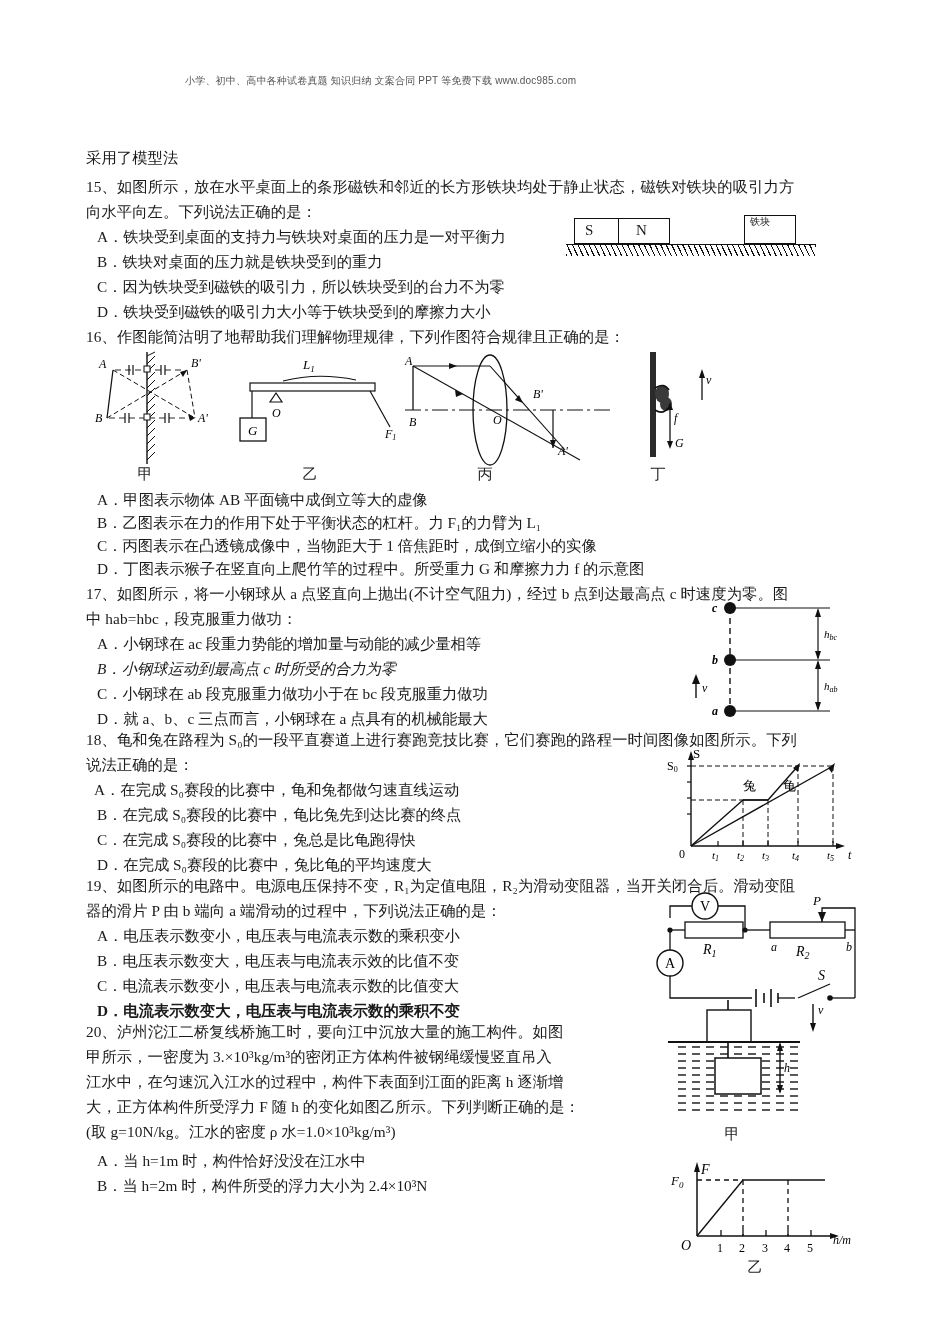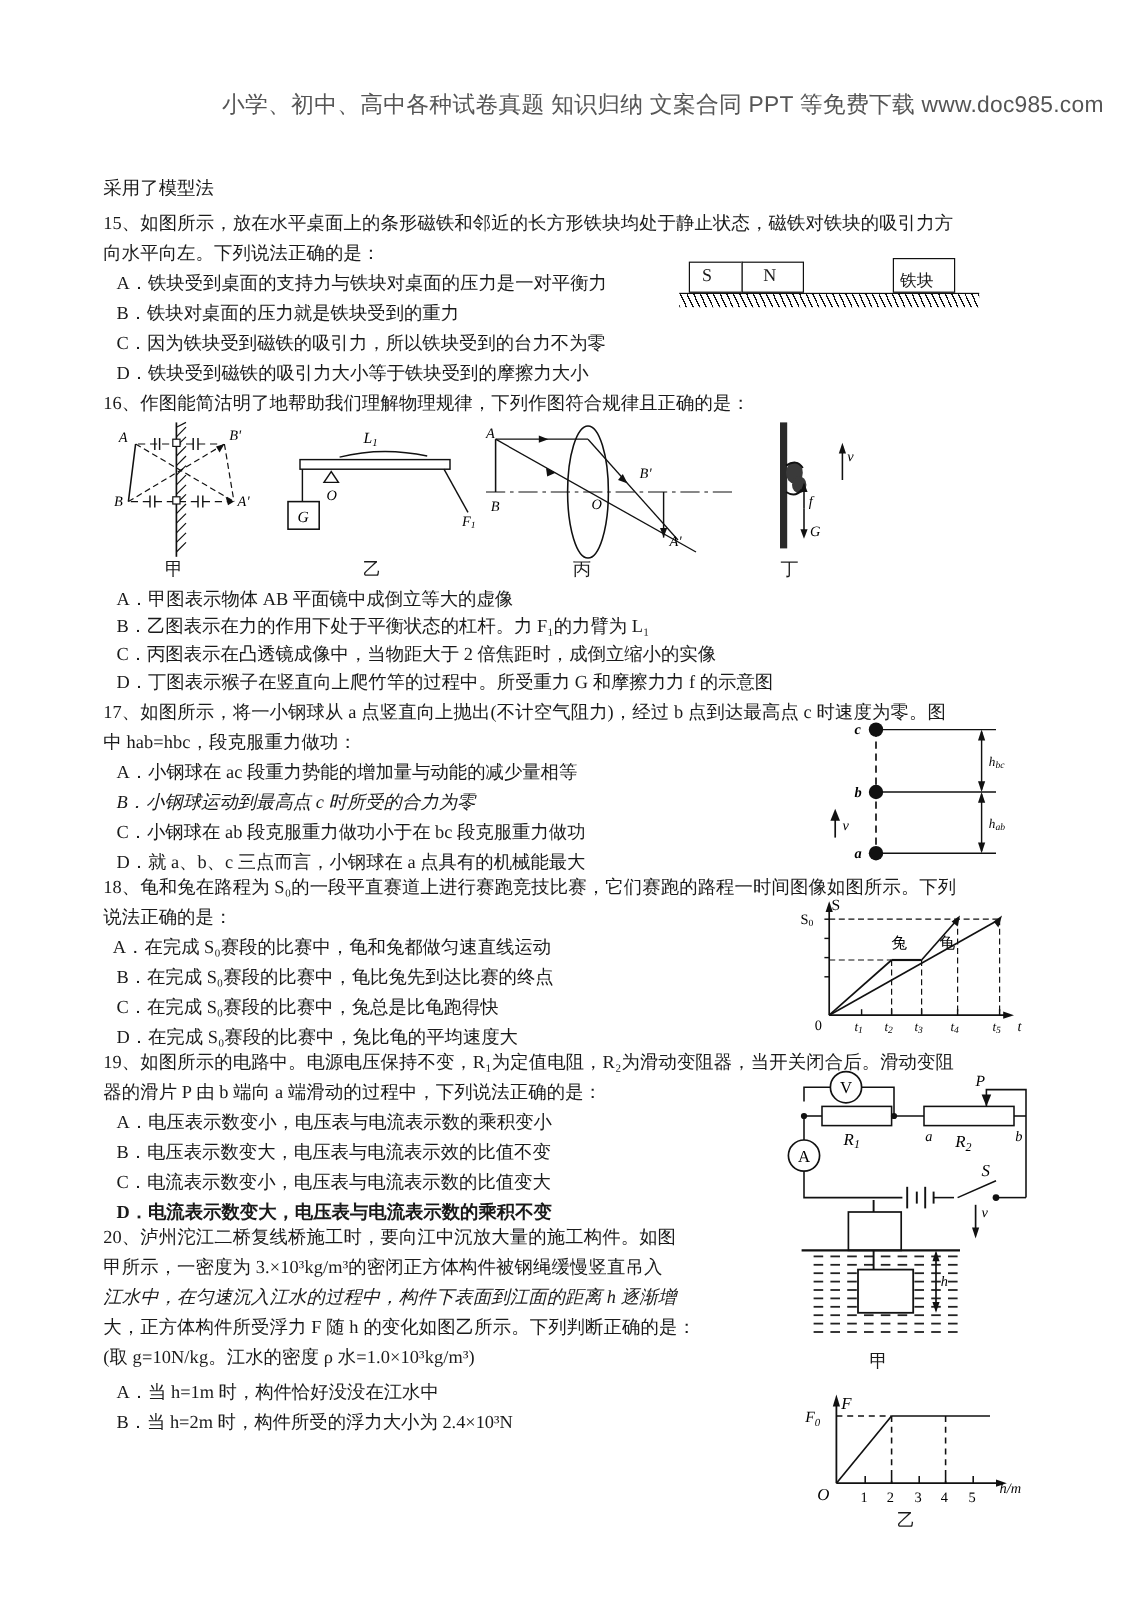--- a/index.html
+++ b/index.html
@@ -16,21 +16,21 @@
     width: 950px;
     height: 1344px;
     background: #ffffff;
     overflow: hidden;
   }
 
   
   .watermark {
     position: absolute;
     font-family: "Liberation Sans", "DejaVu Sans", sans-serif;
-    font-size: 19px;
+    font-size: 10px;
     color: #555;
     letter-spacing: 0.2px;
     white-space: nowrap;
   }
   .qline {
     font-size: 15.3px;
     line-height: 25.5px;
     white-space: nowrap;
     letter-spacing: 0.1px;
   }
@@ -92,21 +92,21 @@
 
     <div class="figbox" style="left:566px; top:210px; width:290px; height:55px;">
 
       <div class="blk" style="left:8px; top:8px; width:45px; height:26px;"></div>
 
       <div class="blk" style="left:52px; top:8px; width:52px; height:26px;"></div>
 
       <div class="blk" style="left:178px; top:5px; width:52px; height:29px;"></div>
       <div class="lbl-up" style="left:19px; top:12px; font-size:15px;">S</div>
       <div class="lbl-up" style="left:70px; top:12px; font-size:15px;">N</div>
-      <div class="lbl-up" style="left:184px; top:15px; font-size:14px; font-family:'Liberation Serif',serif;">铁块</div>
+      <div class="lbl-up" style="left:184px; top:5px; font-size:10px; font-family:'Liberation Serif',serif;">铁块</div>
 
       <div class="hline" style="left:0px; top:34px; width:250px;"></div>
       <div class="hatch" style="left:0px; top:35px; width:250px; height:11px;"></div>
     </div>
   </div>
 
   <div>
     <div class="qline" style="position:absolute; left:86px; top:324px;text-align:right;">16、作图能简沽明了地帮助我们理解物理规律，下列作图符合规律且正确的是：</div>
 
     <div class="figbox" style="left:95px; top:352px; width:130px; height:115px;">
@@ -233,21 +233,21 @@
 
         <line x1="62" y1="48" x2="62" y2="20" stroke="#111" stroke-width="1.3"></line>
         <polygon points="62,17 59,26 65,26" fill="#111"></polygon>
         <text x="66" y="32" font-size="12">v</text>
       </svg>
     </div>
     <div class="fig-cap" style="left:638px; top:465px; width:40px;">丁</div>
 
     <div class="opt" style="position:absolute; left:97px; top:487px;">A．甲图表示物体 AB 平面镜中成倒立等大的虚像</div>
     <div class="opt" style="position:absolute; left:97px; top:510px;">B．乙图表示在力的作用下处于平衡状态的杠杆。力 F₁的力臂为 L₁</div>
-    <div class="opt" style="position:absolute; left:97px; top:533px;">C．丙图表示在凸透镜成像中，当物距大于 2 倍焦距时，成倒立缩小的实像</div>
+    <div class="opt" style="position:absolute; left:97px; top:533px;">C．丙图表示在凸透镜成像中，当物距大于 1 倍焦距时，成倒立缩小的实像</div>
     <div class="opt" style="position:absolute; left:97px; top:556px;">D．丁图表示猴子在竖直向上爬竹竿的过程中。所受重力 G 和摩擦力力 f 的示意图</div>
   </div>
 
   <div>
     <div class="qline" style="position:absolute; left:86px; top:581px;">17、如图所示，将一小钢球从 a 点竖直向上抛出(不计空气阻力)，经过 b 点到达最高点 c 时速度为零。图</div>
     <div class="qline" style="position:absolute; left:86px; top:606px;">中 hab=hbc，段克服重力做功：</div>
     <div class="opt" style="position:absolute; left:97px; top:631px;">A．小钢球在 ac 段重力势能的增加量与动能的减少量相等</div>
     <div class="opt" style="position:absolute; left:97px; top:656px;font-style:italic;">B．小钢球运动到最高点 c 时所受的合力为零</div>
     <div class="opt" style="position:absolute; left:97px; top:681px;">C．小钢球在 ab 段克服重力做功小于在 bc 段克服重力做功</div>
     <div class="opt" style="position:absolute; left:97px; top:706px;">D．就 a、b、c 三点而言，小钢球在 a 点具有的机械能最大</div>
@@ -403,21 +403,21 @@
         <text x="131" y="63" font-size="12">a</text>
         <text x="206" y="63" font-size="12">b</text>
         <text x="178" y="92" font-size="14">S</text>
       </svg>
     </div>
   </div>
 
   <div>
     <div class="qline" style="position:absolute; left:86px; top:1019px;">20、泸州沱江二桥复线桥施工时，要向江中沉放大量的施工构件。如图</div>
     <div class="qline" style="position:absolute; left:86px; top:1044px;">甲所示，一密度为 3.×10³kg/m³的密闭正方体构件被钢绳缓慢竖直吊入</div>
-    <div class="qline" style="position:absolute; left:86px; top:1069px;font-style:italic;">江水中，在匀速沉入江水的过程中，构件下表面到江面的距离 h 逐渐增</div>
+    <div class="qline" style="position:absolute; left:86px; top:1069px;">江水中，在匀速沉入江水的过程中，构件下表面到江面的距离 h 逐渐增</div>
     <div class="qline" style="position:absolute; left:86px; top:1094px;">大，正方体构件所受浮力 F 随 h 的变化如图乙所示。下列判断正确的是：</div>
     <div class="qline" style="position:absolute; left:86px; top:1119px;">(取 g=10N/kg。江水的密度 ρ 水=1.0×10³kg/m³)</div>
     <div class="opt" style="position:absolute; left:97px; top:1148px;">A．当 h=1m 时，构件恰好没没在江水中</div>
     <div class="opt" style="position:absolute; left:97px; top:1173px;">B．当 h=2m 时，构件所受的浮力大小为 2.4×10³N</div>
 
     <div class="figbox" style="left:660px; top:1000px; width:200px; height:128px;">
       <svg width="200" height="128">
 
         <line x1="68" y1="0" x2="68" y2="10" stroke="#111" stroke-width="1.6"></line>
 

